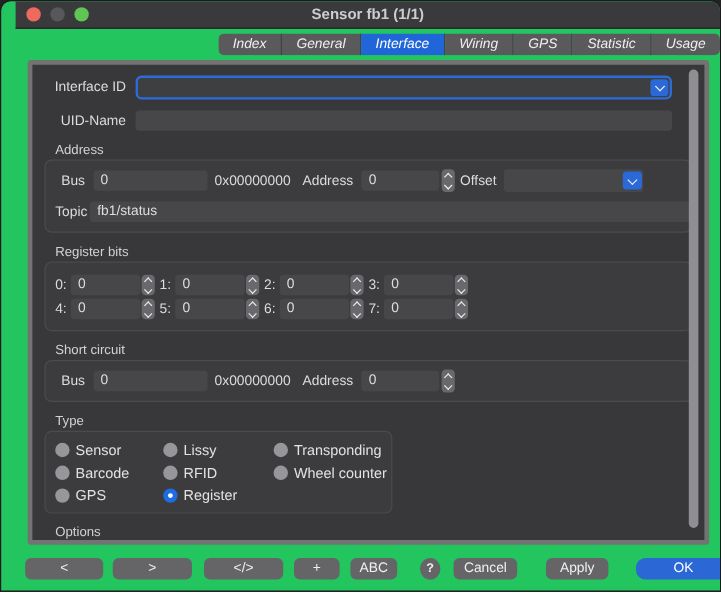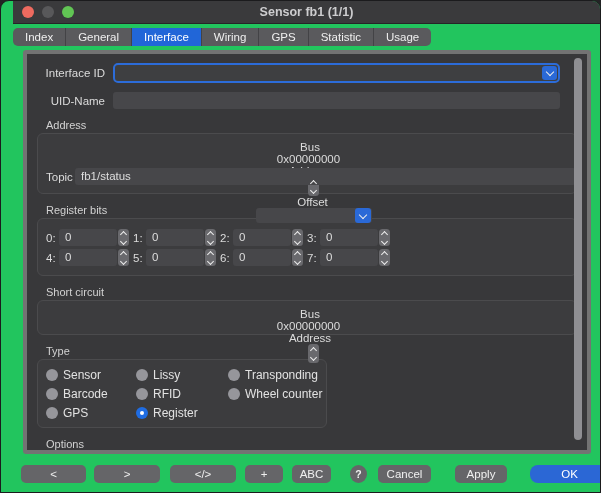--- a/index.html
+++ b/index.html
@@ -9,21 +9,21 @@
   
   .titlebar{height:22px;background:#3a3a3c;border-bottom:1px solid #252527;position:relative;
             display:flex;align-items:center;justify-content:center;flex:0 0 auto;}
   .traffic{position:absolute;left:9px;top:5px;display:flex;gap:8px;}
   .tl{width:12px;height:12px;border-radius:50%;}
   .tl.red{background:#ee6a5f;}
   .tl.gray{background:#58585a;}
   .tl.green{background:#61c554;}
   .title{font-size:12.5px;font-weight:700;color:#cdcdcf;}
   
-  .tabrow{height:25px;display:flex;align-items:center;justify-content:flex-start;flex:0 0 auto;}
+  .tabrow{height:25px;display:flex;align-items:center;justify-content:flex-end;flex:0 0 auto;font-style:italic;}
   .segments{display:flex;border-radius:5px;overflow:hidden;}
   .seg{background:#5a5a5d;color:#efefef;font-size:11.5px;padding:3px 12px;cursor:default;
        border-right:1px solid #434346;}
   .seg:last-child{border-right:none;}
   .seg.active{background:#2166d8;color:#ffffff;}
   
   .panel{position:relative;margin:1px 9px 0 10px;height:404px;background:#38383a;border:4px solid #737373;
          border-radius:3px;box-sizing:border-box;overflow:hidden;flex:0 0 auto;}
   .scrollbar{position:absolute;top:4px;right:4px;width:10px;height:386px;}
   .scrollbar .thumb{width:8px;height:382px;margin:0 auto;background:#8f8f93;border-radius:4px;}
@@ -47,21 +47,21 @@
   .stepper{width:11px;height:19px;background:#69696d;border-radius:3.5px;display:flex;flex-direction:column;
            align-items:center;justify-content:center;gap:2px;flex:0 0 auto;}
   .stepper.h17{height:17px;}
   
   .section{margin:10px 10px 0 10px;}
   .sec-title{font-size:11px;color:#d2d2d2;margin:0 0 1px 9px;line-height:13px;}
   .groupbox{border:1px solid #4b4b4d;border-radius:6px;background:#3c3c3e;box-sizing:border-box;
             padding:7px 0 7px 8px;}
   .flbl{font-size:11.5px;color:#dcdcdc;margin-right:7px;flex:0 0 auto;}
   .hex{font-size:11.5px;color:#dcdcdc;margin-right:10px;flex:0 0 auto;}
-  .busrow{padding-left:5px;height:19px;flex-direction:column;}
+  .busrow{padding-left:5px;height:19px;}
   .f-bus{width:95px;margin-right:6px;}
   .f-addr{width:65px;margin-right:2px;}
   .l-off{margin:0 6px 0 4px;}
   .c-off{width:116px;}
   .topicrow{margin-top:7px;height:19px;}
   .l-topic{width:22px;margin-right:7px;}
   .f-topic{width:501px;}
   
   .reg-grid{display:grid;grid-template-columns:repeat(4,87px);grid-row-gap:3px;padding:3px 0 2px 0;}
   .reg-cell{display:flex;align-items:center;}

